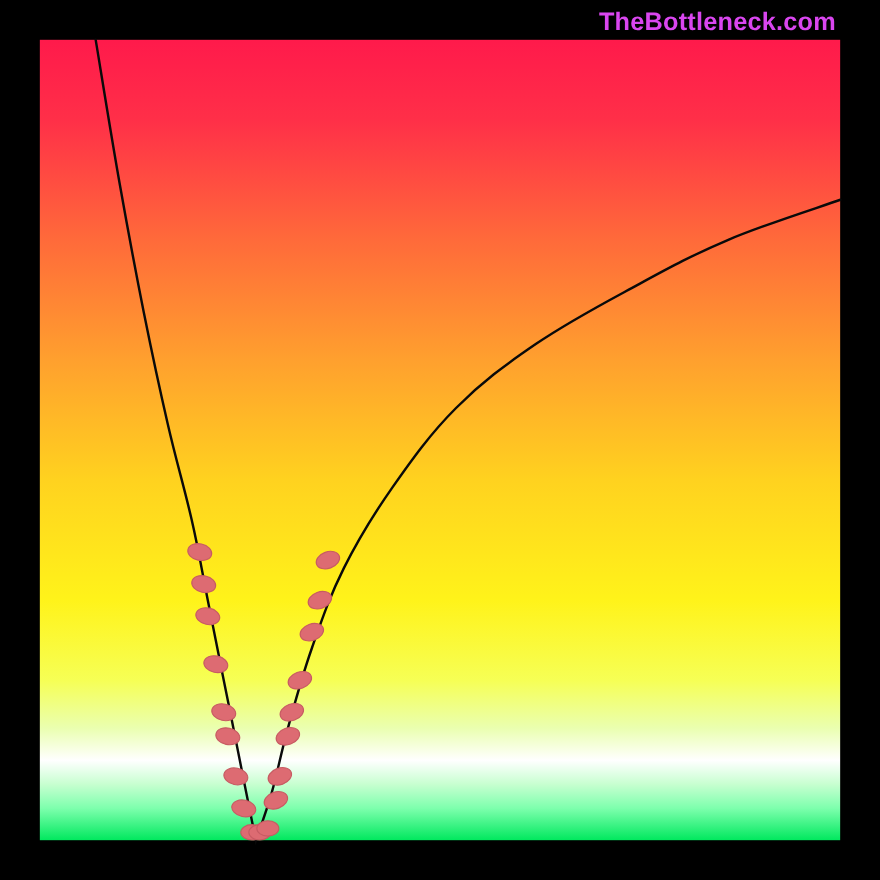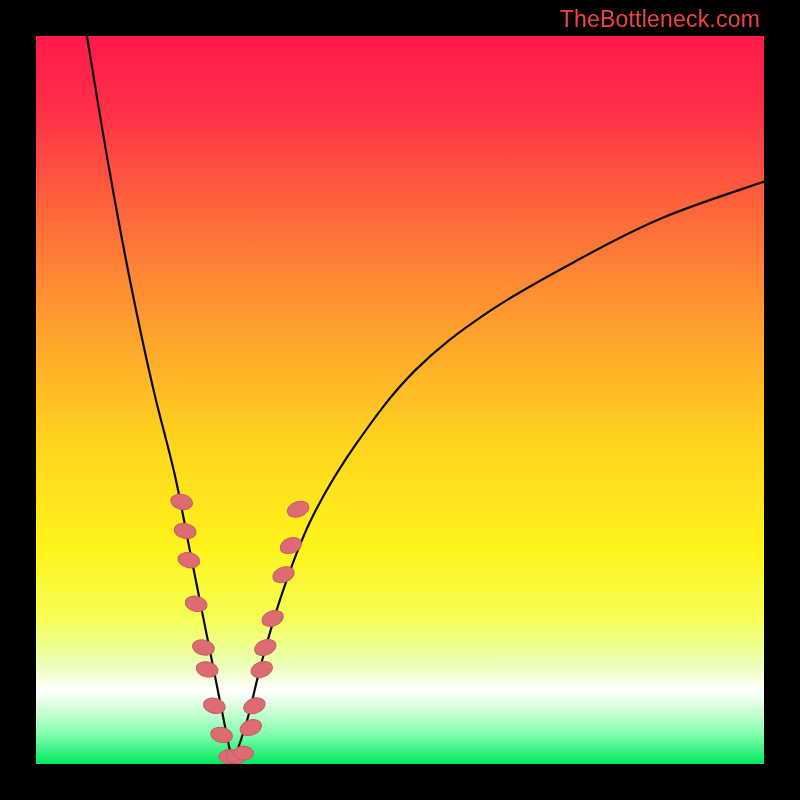--- a/index.html
+++ b/index.html
@@ -30,24 +30,24 @@
     position: absolute;
     left: 0;
     top: 0;
     width: 100%;
     height: 100%;
   }
   .watermark {
     position: absolute;
     right: 40px;
     top: 6px;
-    color: #ef4444;
+    color: #d946ef;
     font-size: 23px;
     letter-spacing: 0.2px;
-    font-weight: 400;
+    font-weight: 700;
   }
   svg.curves {
     position: absolute;
     left: 0;
     top: 0;
     width: 100%;
     height: 100%;
     overflow: visible;
   }
 </style>

